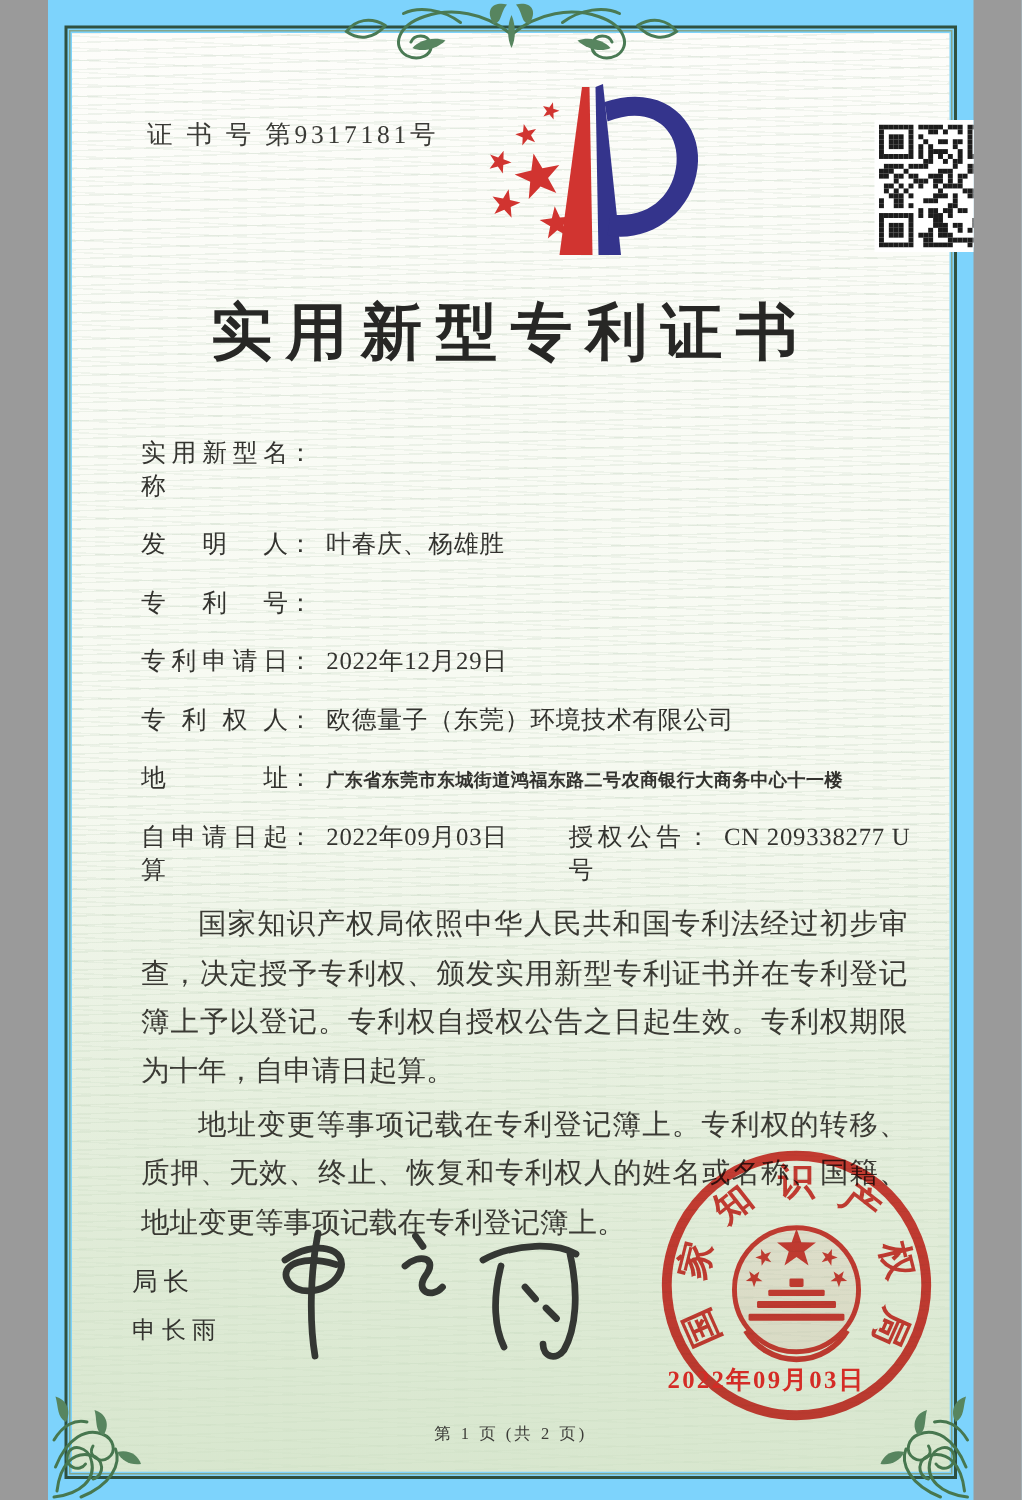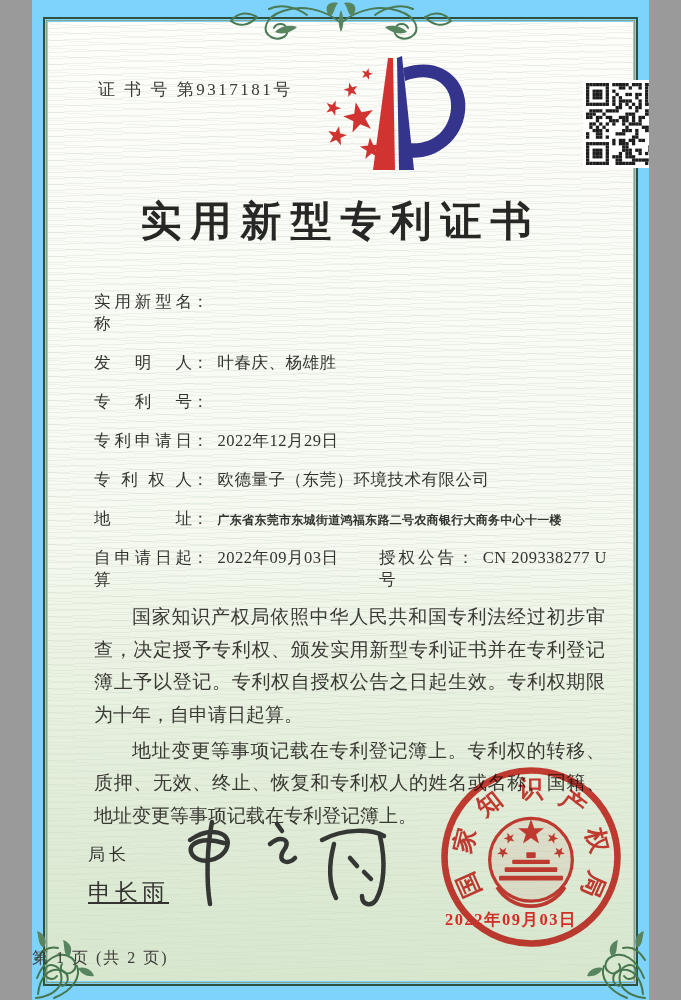--- a/index.html
+++ b/index.html
@@ -39,28 +39,28 @@
   .fcolon{flex:none;margin-right:9px;}
   .fvalue{color:#33332f;letter-spacing:0.5px;white-space:nowrap;}
   .fvalue.addr{font-size:12px;font-weight:700;letter-spacing:0.3px;}
   .grant2{position:absolute;left:285px;top:0;display:flex;align-items:baseline;}
   .grant2 .flabel2{letter-spacing:3px;}
   
   .paras{position:absolute;left:62px;top:601px;right:44px;}
   .paras p{margin:0 0 3px 0;font-size:19px;line-height:1.72;text-indent:2em;text-align:justify;color:#3a3a34;}
   
   .comm-title{position:absolute;left:56px;top:843px;font-size:17px;letter-spacing:4px;}
-  .comm-name{position:absolute;left:56px;top:877px;font-size:23px;letter-spacing:4px;text-decoration:underline;}
+  .comm-name{position:absolute;left:56px;top:877px;font-size:16px;letter-spacing:4px;}
   .signature{position:absolute;left:142px;top:812px;}
   .seal{position:absolute;left:405px;top:763px;mix-blend-mode:multiply;opacity:0.93;}
   .seal-date{
     position:absolute;left:413px;top:909px;width:170px;
     font-size:16.5px;font-weight:700;color:#d42c26;letter-spacing:1.5px;white-space:nowrap;
   }
-  .footer{position:absolute;left:0;right:0;top:948px;text-align:left;font-size:16px;color:#3c3c38;letter-spacing:2px;}
+  .footer{position:absolute;left:0;right:0;top:948px;text-align:center;font-size:11px;color:#3c3c38;letter-spacing:2px;}
 </style>
 </head>
 <body>
 
 <div class="page">
 
   <div class="frame">
     <div class="frame-inner"></div>
     <div class="interior"></div>
   </div>

